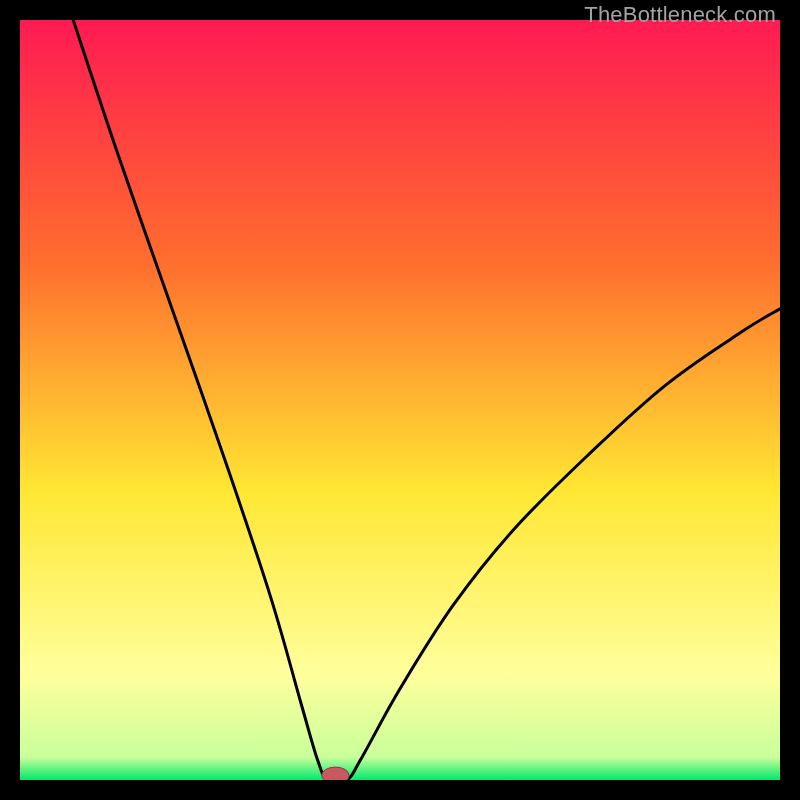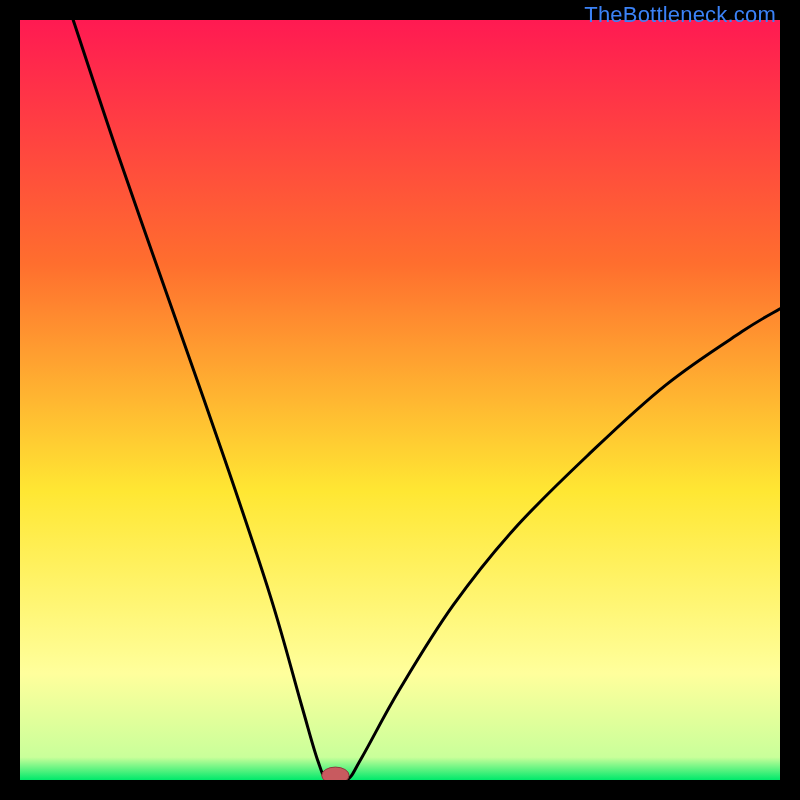--- a/index.html
+++ b/index.html
@@ -23,21 +23,21 @@
     position: absolute;
     left: 0;
     top: 0;
     width: 760px;
     height: 760px;
   }
   .watermark {
     position: absolute;
     top: 2px;
     right: 24px;
-    color: #3b82f6;
+    color: #a3a3a3;
     font-size: 22px;
     font-weight: 500;
     letter-spacing: 0.2px;
     text-align: center;
   }
 </style>
 </head>
 <body>
 
 <div class="frame">

